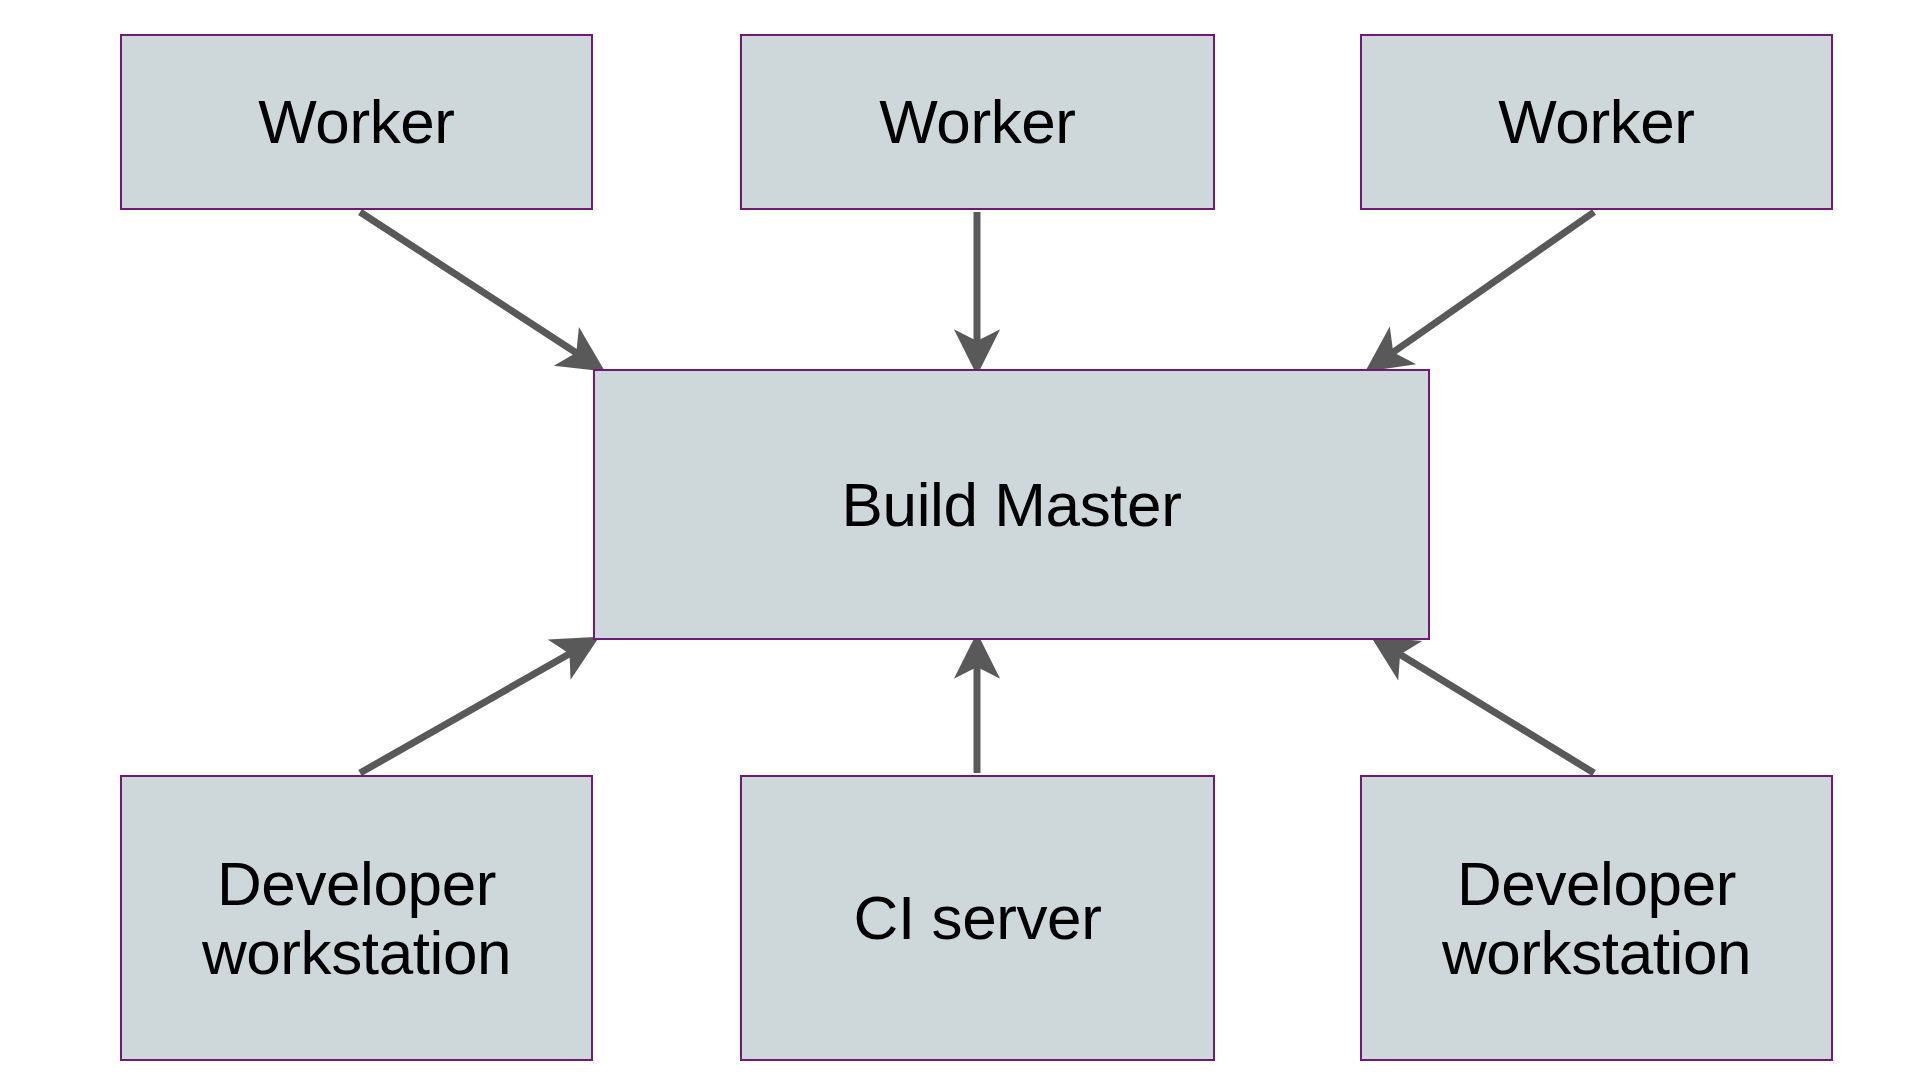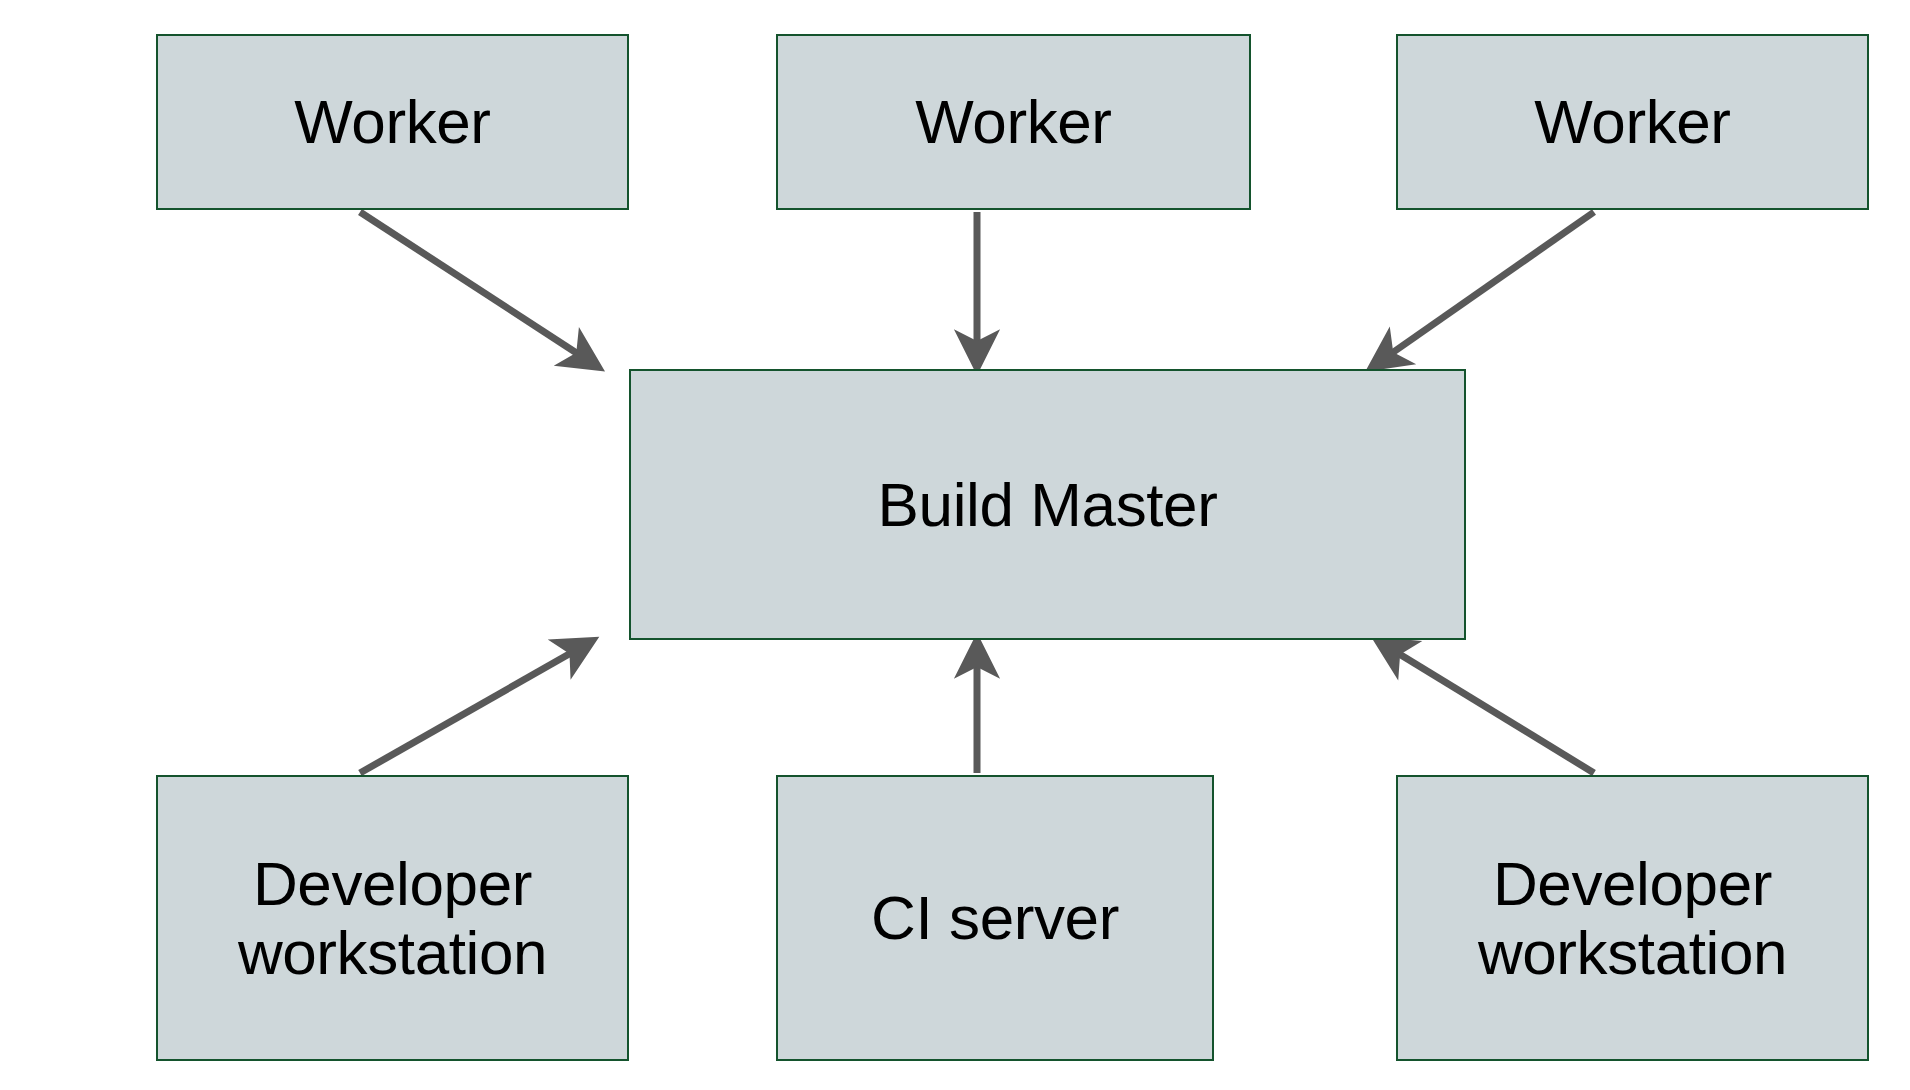--- a/index.html
+++ b/index.html
@@ -14,45 +14,44 @@
     position: relative;
     width: 1910px;
     height: 1090px;
     background: #ffffff;
     overflow: hidden;
   }
   .node {
     position: absolute;
     box-sizing: border-box;
     background: #ced7da;
-    border: 2px solid #14532d;
+    border: 2px solid #701a75;
     display: flex;
     align-items: center;
     justify-content: center;
     text-align: center;
     color: #000000;
     font-size: 62px;
     line-height: 1.12;
     letter-spacing: -0.4px;
     font-weight: 400;
     z-index: 2;
-    margin-left: 36px;
   }
   .node .label {
     display: block;
     width: 100%;
     white-space: pre-line;
   }
   
   #node-worker-1     { left: 120px;  top: 34px;  width: 473px; height: 176px; }
   #node-worker-2     { left: 740px;  top: 34px;  width: 475px; height: 176px; }
   #node-worker-3     { left: 1360px; top: 34px;  width: 473px; height: 176px; }
   #node-build-master { left: 593px;  top: 369px; width: 837px; height: 271px; }
   #node-dev-left     { left: 120px;  top: 775px; width: 473px; height: 286px; }
-  #node-ci-server    { left: 740px;  top: 775px; width: 438px; height: 286px; }
+  #node-ci-server    { left: 740px;  top: 775px; width: 475px; height: 286px; }
   #node-dev-right    { left: 1360px; top: 775px; width: 473px; height: 286px; }
 
   #edges {
     position: absolute;
     left: 0;
     top: 0;
     width: 1910px;
     height: 1090px;
     z-index: 1;
     pointer-events: none;

